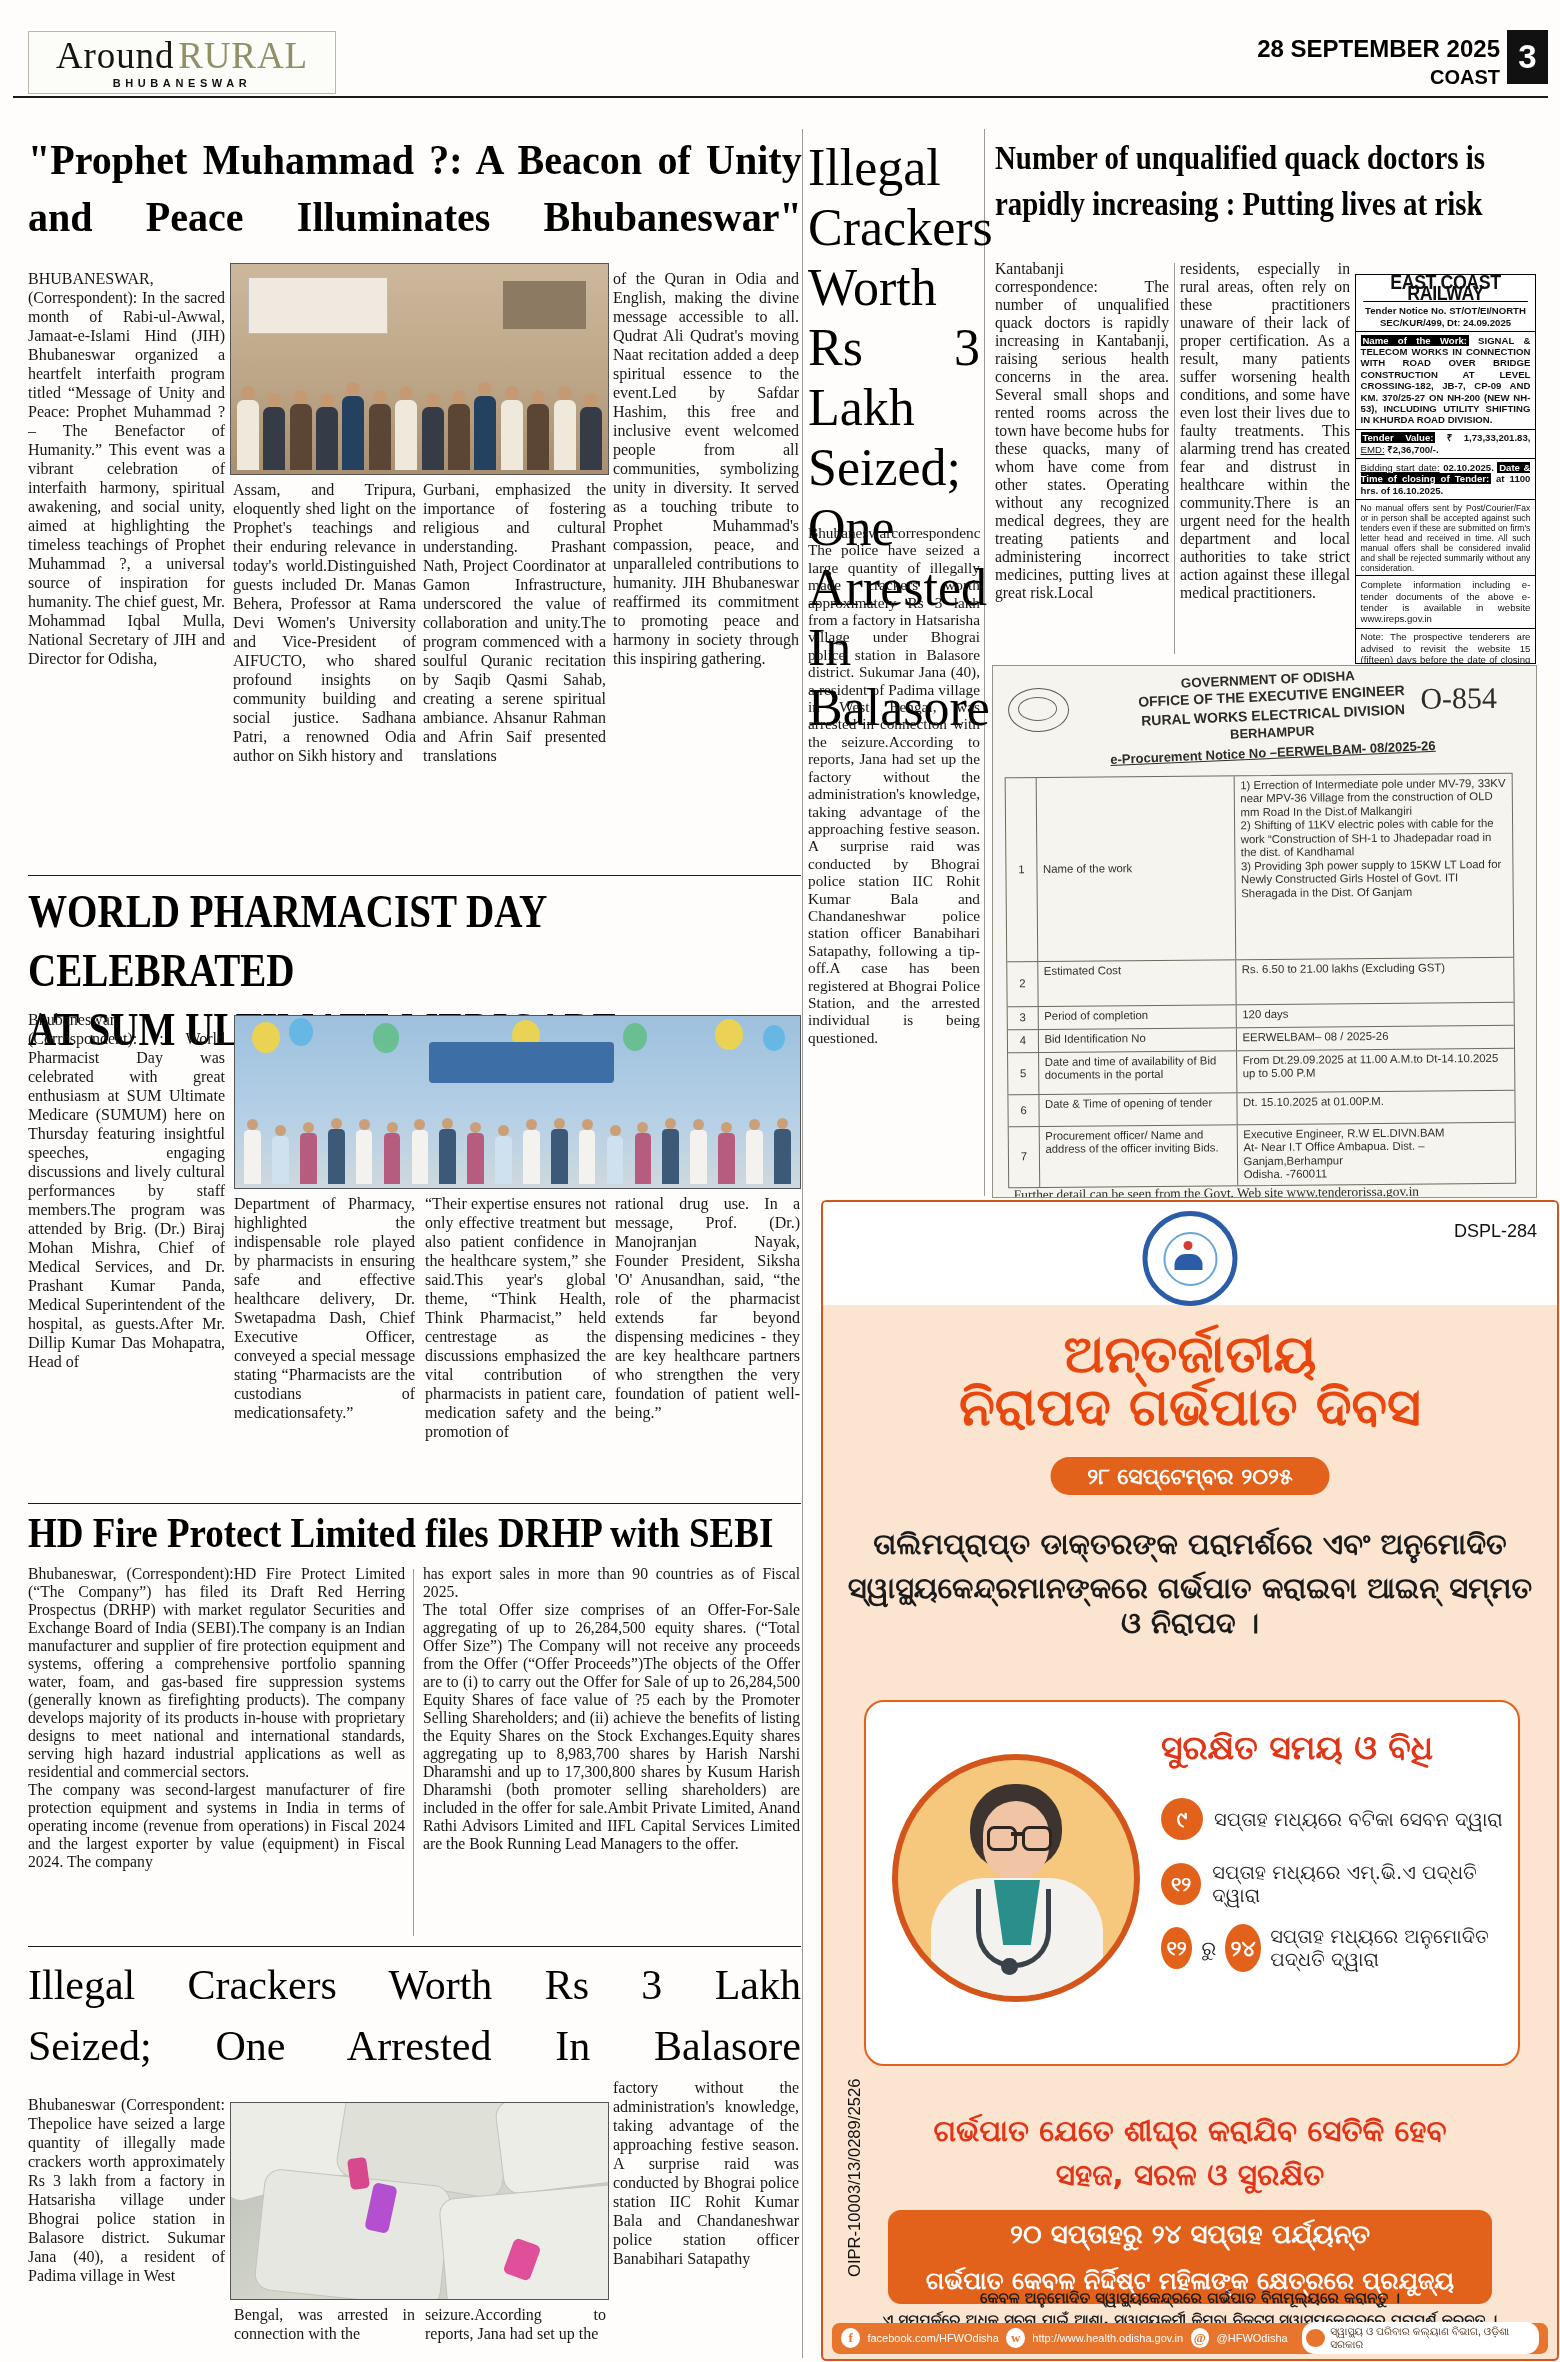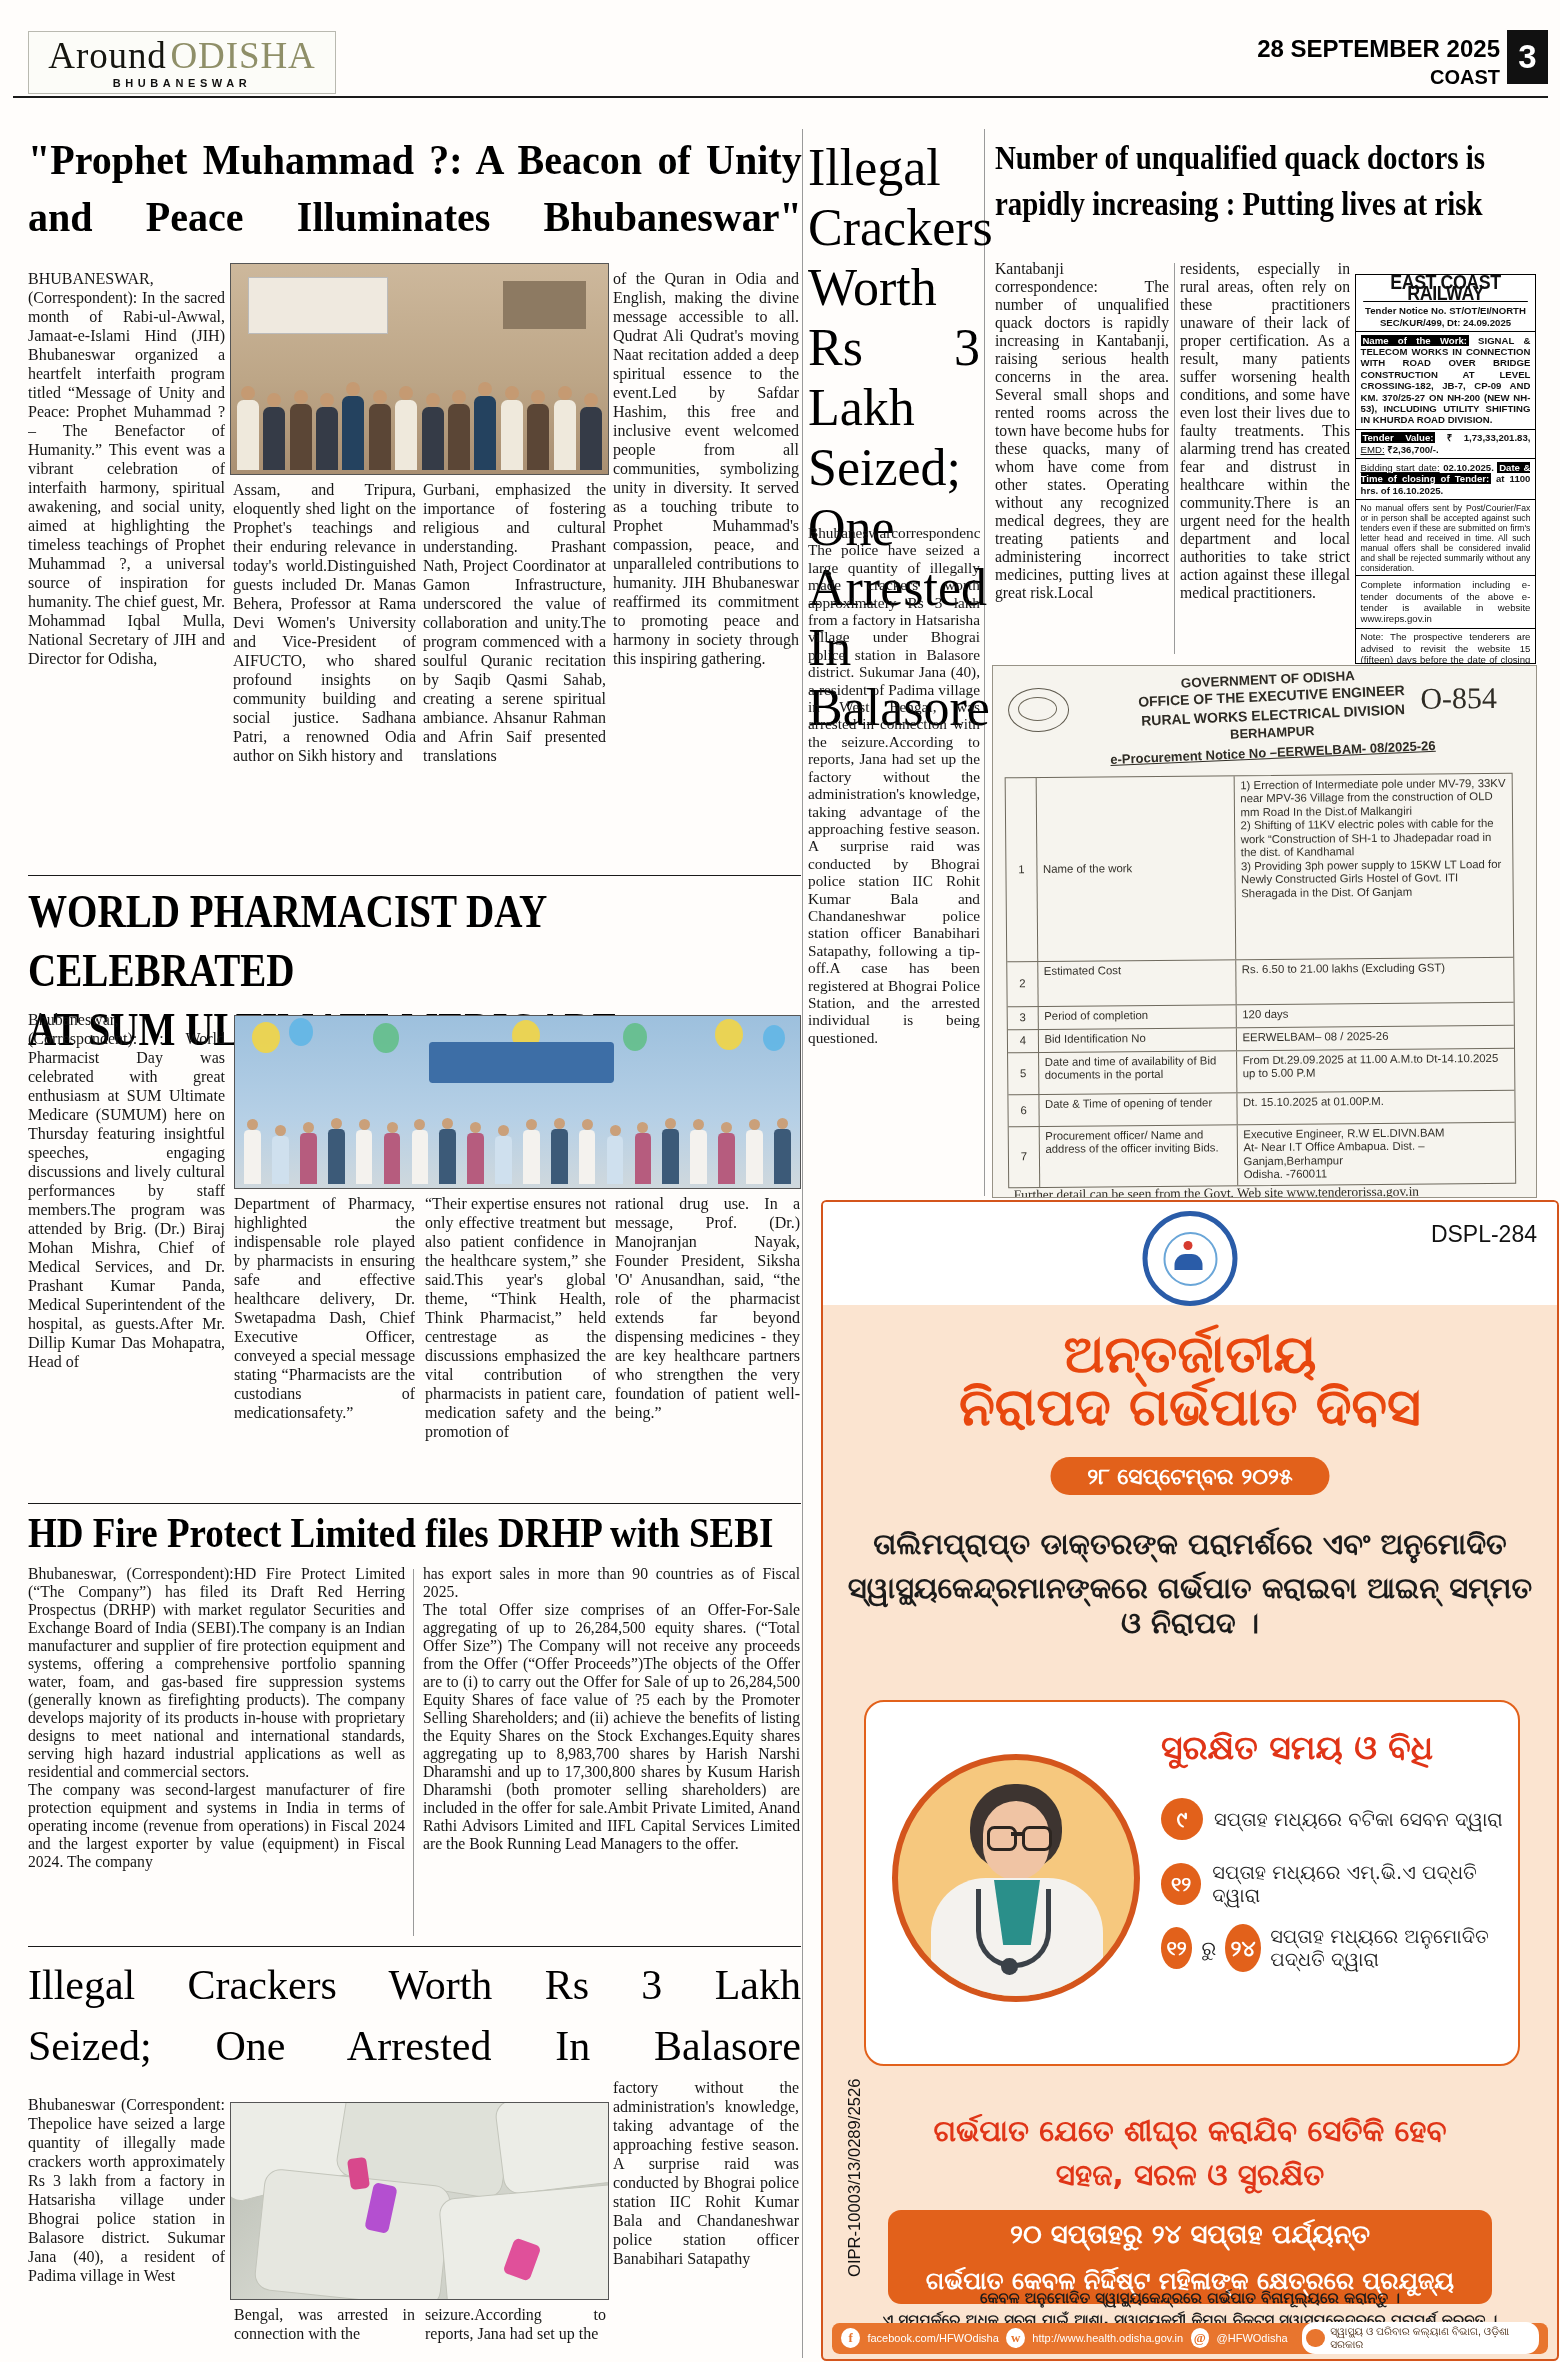--- a/index.html
+++ b/index.html
@@ -80,21 +80,21 @@
   .vert{transform:rotate(-90deg);transform-origin:left top;font-family:"Liberation Sans",sans-serif;}
 </style>
 </head>
 <body>
 
 <div class="page">
 
   <div class="abs brandbox" style="left:28px;top:31px;width:306px;height:61px;">
     <div style="margin-top:1.8px;">
       <span class="brand-main">Around</span>
-      <span class="brand-main brand-accent">ODISHA</span>
+      <span class="brand-main brand-accent">RURAL</span>
     </div>
     <div class="brand-sub">BHUBANESWAR</div>
   </div>
   <div class="abs hdr-date" style="right:61px;top:35px;">28 SEPTEMBER 2025</div>
   <div class="abs hdr-day" style="right:61px;top:66px;">COAST</div>
   <div class="abs pagebox" style="right:13px;top:29.5px;width:41px;height:54px;">3</div>
   <div class="abs rule-h" style="left:13px;top:96px;width:1535px;height:1.8px;"></div>
 
   <div class="abs rule-v" style="left:802px;top:129px;height:2229px;"></div>
   <div class="abs rule-v" style="left:984px;top:129px;height:1067px;"></div>
@@ -390,21 +390,21 @@
   <div class="abs bodytxt" style="left:613px;top:2078px;width:186px;height:281px;">factory without the administration's knowledge, taking advantage of the approaching festive season. A surprise raid was conducted by Bhograi police station IIC Rohit Kumar Bala and Chandaneshwar police station officer Banabihari Satapathy</div>
 
   <div class="abs ad" style="left:821px;top:1200px;width:734px;height:1157px;">
     <div style="position:absolute;left:0;top:0;right:0;height:103px;background:#fff;"></div>
     <div style="position:absolute;left:50%;top:9.2px;transform:translateX(-50%);width:85px;height:85px;border-radius:50%;background:#fff;border:5.5px solid #2a5ca8;display:flex;align-items:center;justify-content:center;">
       <div style="width:50px;height:50px;border-radius:50%;border:2.8px solid #6aa6d8;position:relative;">
         <div style="position:absolute;left:18.5px;top:7.4px;width:9.2px;height:9.2px;border-radius:50%;background:#d63b2f;"></div>
         <div style="position:absolute;left:9.2px;top:20px;width:28px;height:16.6px;border-radius:11px 11px 0 0;background:#2a5ca8;"></div>
       </div>
     </div>
-    <div style="position:absolute;right:20px;top:18.5px;font-family:'Liberation Sans',sans-serif;font-size:23px;color:#111;">DSPL-284</div>
+    <div style="position:absolute;right:20px;top:18.5px;font-family:'Liberation Sans',sans-serif;font-size:18px;color:#111;">DSPL-284</div>
 
     <div class="ad-title" style="position:absolute;left:0;right:0;top:122px;font-size:52px;">ଅନ୍ତର୍ଜାତୀୟ</div>
     <div class="ad-title" style="position:absolute;left:0;right:0;top:175px;font-size:52px;">ନିରାପଦ ଗର୍ଭପାତ ଦିବସ</div>
     <div class="ad-pill" style="position:absolute;left:50%;transform:translateX(-50%);top:255px;min-width:231px;padding:6.5px 24px;font-size:22px;">୨୮ ସେପ୍ଟେମ୍ବର ୨୦୨୫</div>
 
     <div class="ad-black" style="position:absolute;left:18.5px;right:18.5px;top:325px;font-size:29px;">ତାଲିମପ୍ରାପ୍ତ ଡାକ୍ତରଙ୍କ ପରାମର୍ଶରେ ଏବଂ ଅନୁମୋଦିତ</div>
     <div class="ad-black" style="position:absolute;left:18.5px;right:18.5px;top:369px;font-size:29px;">ସ୍ୱାସ୍ଥ୍ୟକେନ୍ଦ୍ରମାନଙ୍କରେ ଗର୍ଭପାତ କରାଇବା ଆଇନ୍ ସମ୍ମତ ଓ ନିରାପଦ ।</div>
 
     <div class="ad-card" style="position:absolute;left:41px;top:498px;width:652px;height:362px;">
       <div style="position:absolute;left:26px;top:52px;width:236px;height:236px;border-radius:50%;background:#f6c87e;border:6.5px solid #d4551c;overflow:hidden;">

